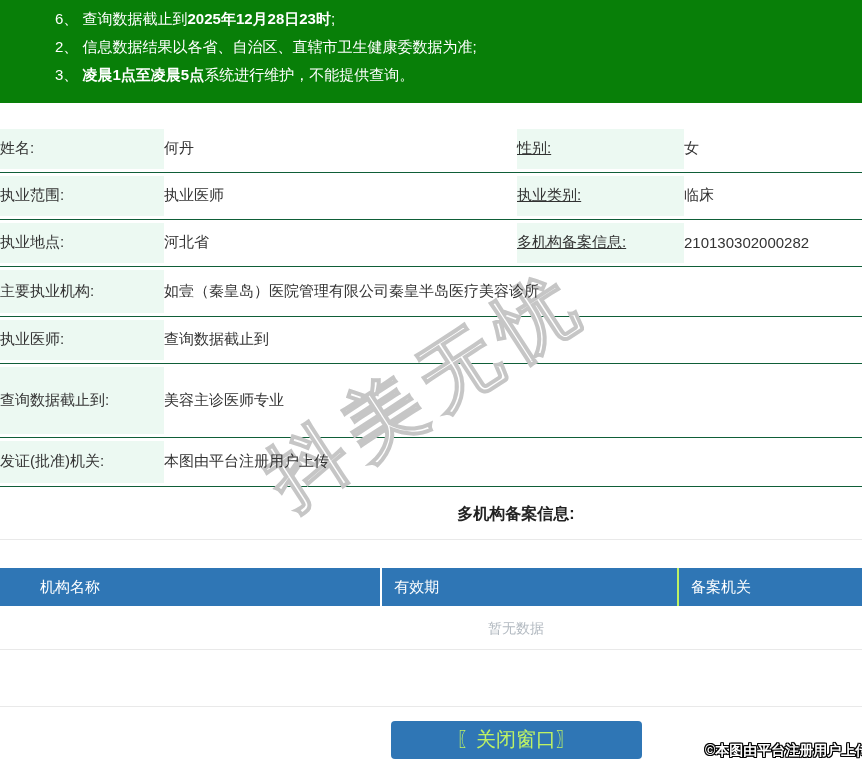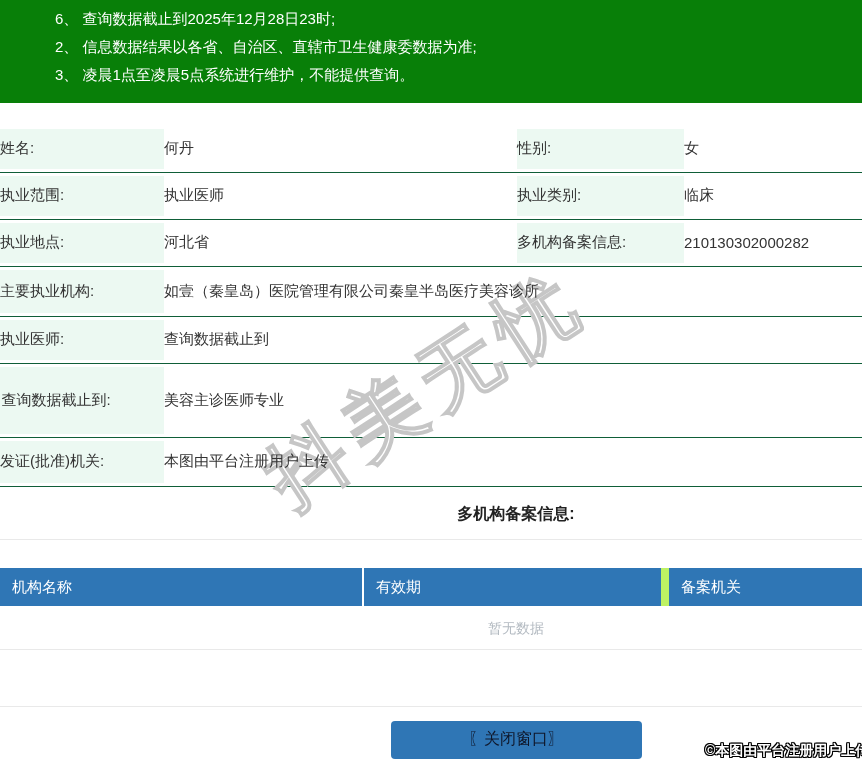--- a/index.html
+++ b/index.html
@@ -8,66 +8,66 @@
     font-family:"Liberation Sans","DejaVu Sans",sans-serif;
     position:relative;
   }
   .page { width:1032px; position:relative; }
 
   
   .notice {
     width:1032px; height:103px; background:#087f08; color:#fff;
     font-size:15px; line-height:28px; padding:5px 20px 0 55px;
   }
-  .notice .b { font-weight:normal; }
+  .notice .b { font-weight:bold; }
 
   
   table.doctor { margin-top:23px; width:1032px; border-collapse:collapse; table-layout:fixed;
     font-size:15px; color:#333; }
   table.doctor td { border-bottom:1px solid #0f5e38; vertical-align:middle; padding:0; }
   td.lbl {
     padding-left:8px;
     background-image:linear-gradient(#ecf9f2,#ecf9f2);
     background-size:100% calc(100% - 6px);
     background-position:0 3px;
     background-repeat:no-repeat;
   }
-  td.lbl2 { padding-left:14px; }
+  td.lbl2 { padding-left:14px;text-decoration:underline; }
   td.val  { padding-left:14px; }
   td.val2 { padding-left:24px; }
   tr.r-s  { height:47px; }
   tr.r1   { height:46px; }
   tr.r4   { height:50px; }
   tr.r6   { height:74px; }
   tr.r7   { height:49px; }
-  .cell-text { position:relative; z-index:6;text-align:center; }
+  .cell-text { position:relative; z-index:6; }
   .lbl-narrow { display:inline-block; width:112px; }
 
   
   .filing-title {
     width:1032px; height:53px; line-height:53px; text-align:center;
     font-size:16px; font-weight:bold; color:#222;
     border-bottom:1px solid #e9e9e9;
   }
   .filing-header { margin-top:28px; width:1032px; height:38px; display:flex;
     background:#2f76b5; color:#fff; font-size:15px; }
   .fh-cell { line-height:38px; padding-left:12px; height:38px; }
-  .fh-1 { width:364px; border-right:2px solid #fff; }
-  .fh-2 { width:305px; border-right:8px solid #bef264; }
+  .fh-1 { width:364px; border-right:2px solid #fff;margin-left:28px; }
+  .fh-2 { width:305px; border-right:2px solid #bef264; }
   .fh-3 { width:363px; }
   .empty-row {
     width:1032px; height:44px; line-height:44px; text-align:center;
     color:#b3bac1; font-size:14px; border-bottom:1px solid #e9e9e9;
   }
   .spacer { width:1032px; height:57px; border-bottom:1px solid #e9e9e9; }
 
   
   .btn-row { width:1032px; padding-top:14px; text-align:center; }
   .close-btn {
-    width:251px; height:38px; background:#2f76b5; color:#0f172a; font-size:16px;
+    width:251px; height:38px; background:#2f76b5; color:#bef264; font-size:20px;
     border:none; border-radius:4px; cursor:pointer;
     font-family:"Liberation Sans","DejaVu Sans",sans-serif;
   }
 
   
   .diag-watermark {
     position:absolute; left:427px; top:390px;
     transform:translate(-50%,-50%) rotate(-33deg);
     font-size:78px; font-weight:bold; letter-spacing:12px; white-space:nowrap;
     color:#ffffff; -webkit-text-stroke:1.5px #c6c6c6; z-index:5;

